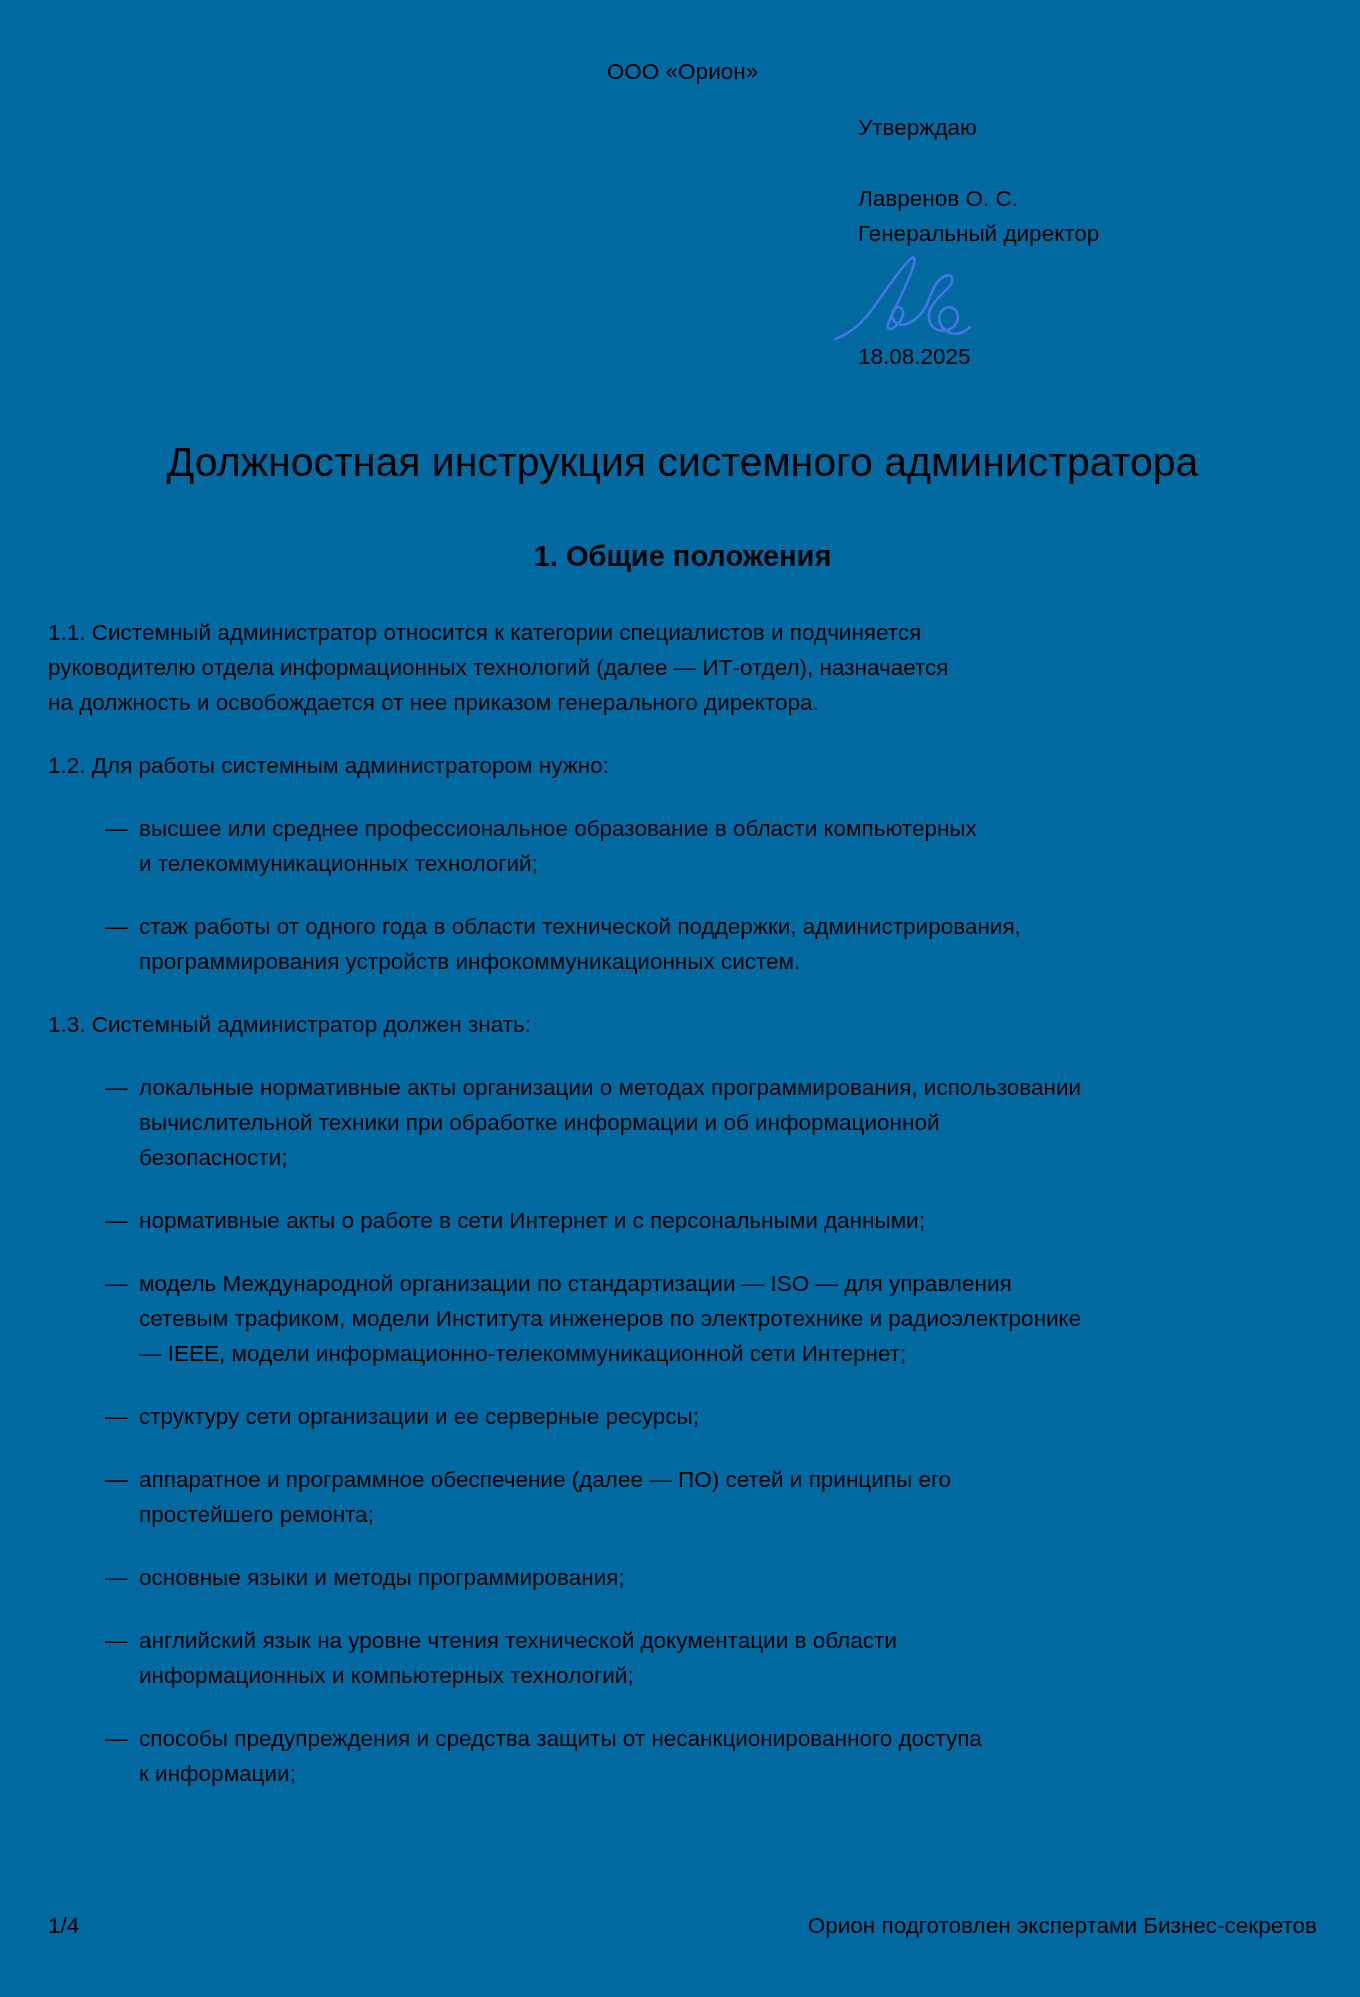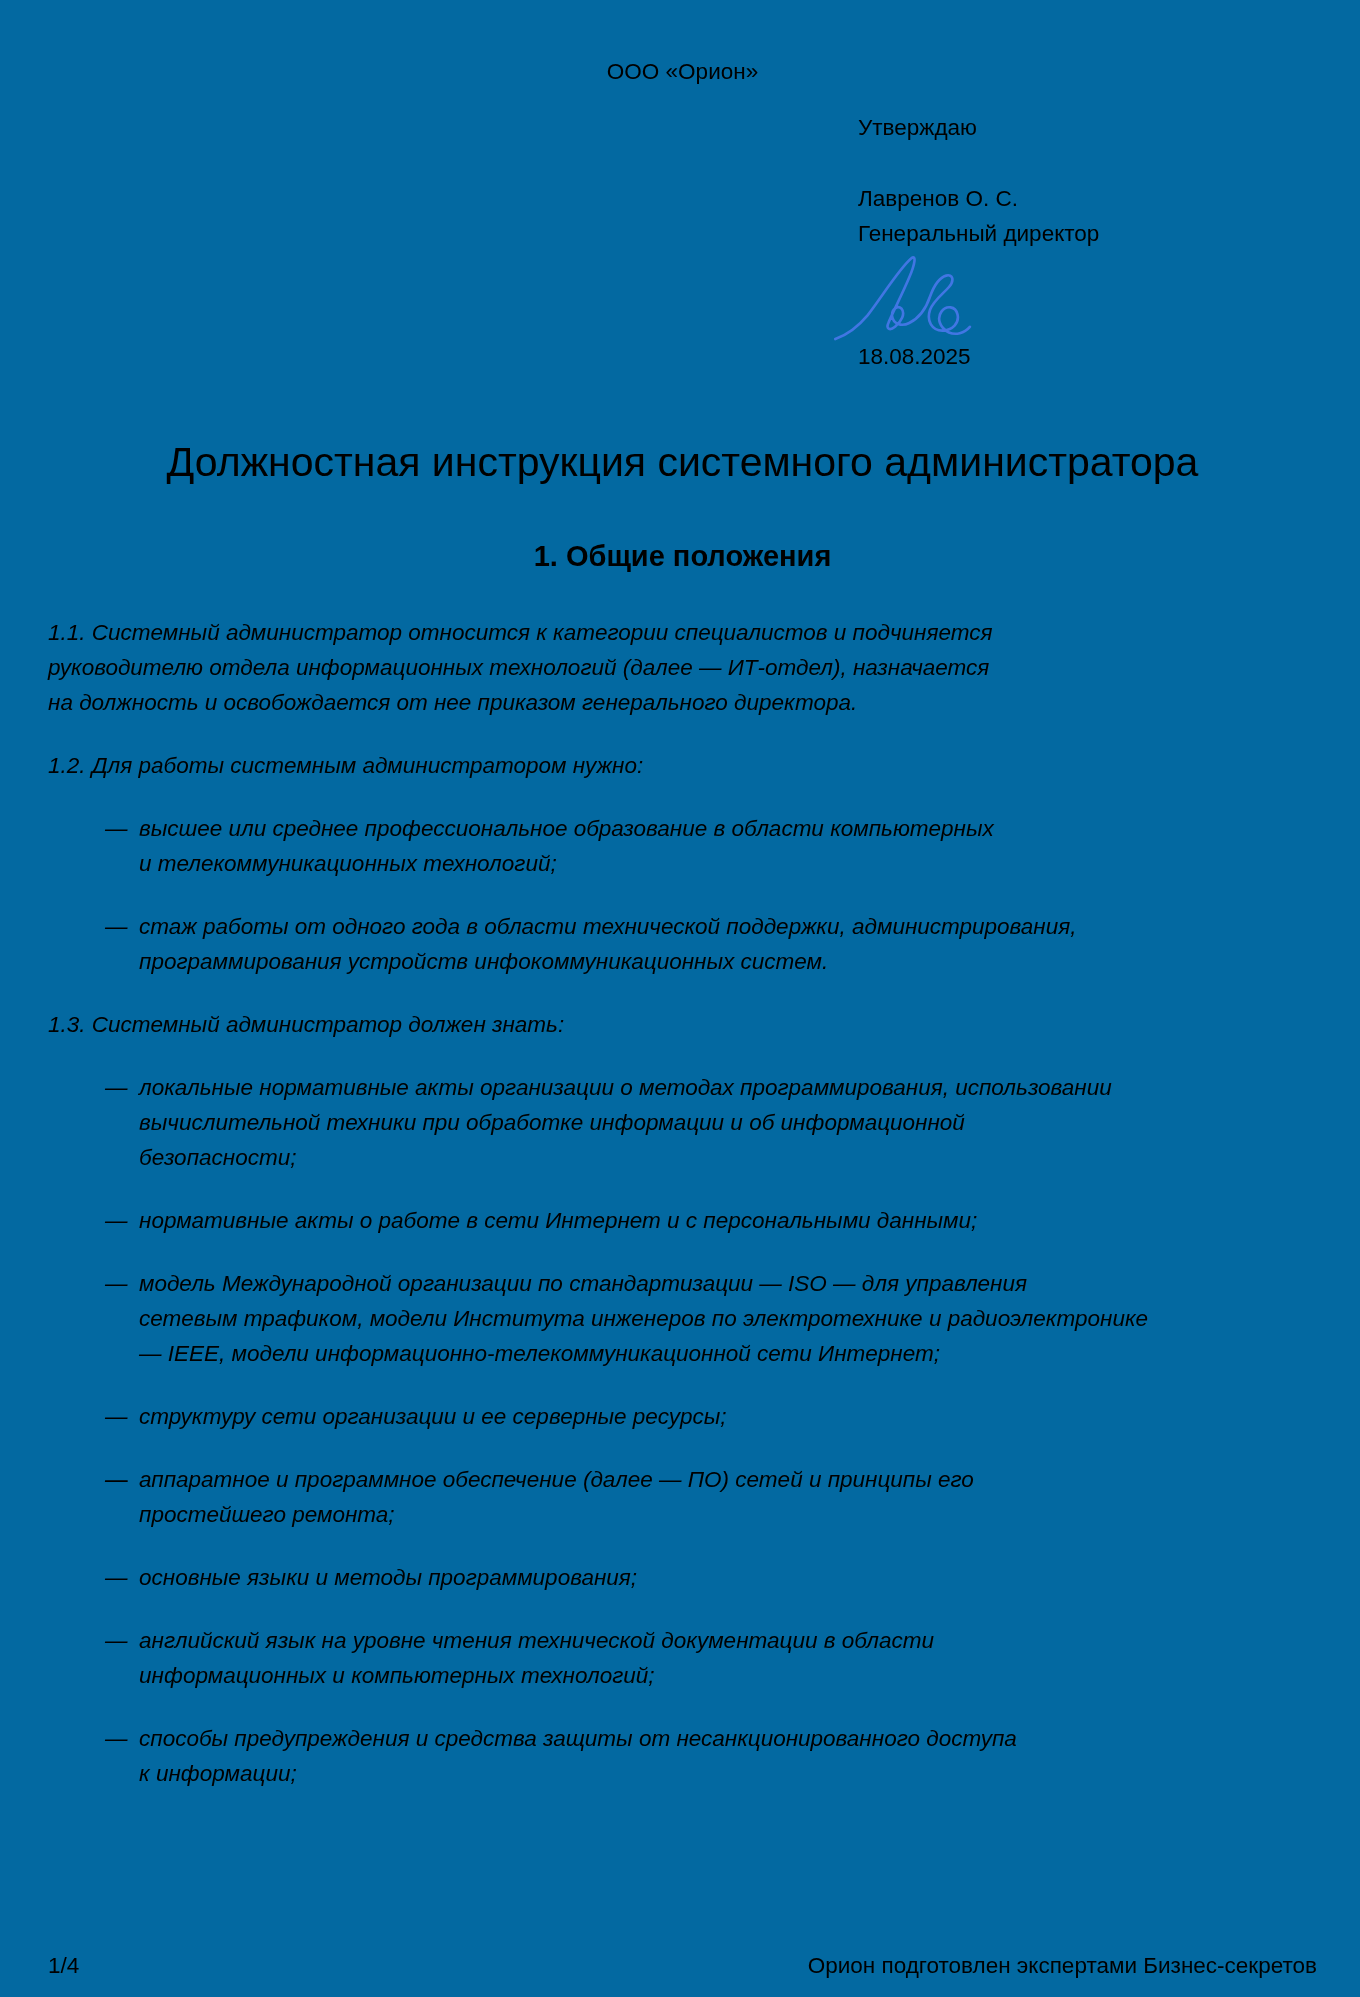--- a/index.html
+++ b/index.html
@@ -43,40 +43,38 @@
     font-size: 29px;
     line-height: 40px;
     font-weight: 700;
     text-align: center;
     margin: 49px 0 0 0;
   }
   .blocks { margin-top: 39px; }
   .para, .bullet {
     white-space: pre-line;
     margin: 12px 0 28px 0;
-    font-style: italic;
   }
   .bullet {
     position: relative;
     padding-left: 91px;
   }
   .bullet .dash {
     position: absolute;
     left: 57px;
     top: 0;
   }
   .footer {
     position: absolute;
     top: 1908px;
     left: 48px;
     right: 43px;
     display: flex;
     justify-content: space-between;
     align-items: flex-end;
-    margin-top: 40px;
   }
 </style>
 </head>
 <body>
 
 <div class="page" style="color: rgb(0, 0, 0); background: #0369a1;">
 
   <div class="company">ООО «Орион»</div>
 
   <div class="approval">

